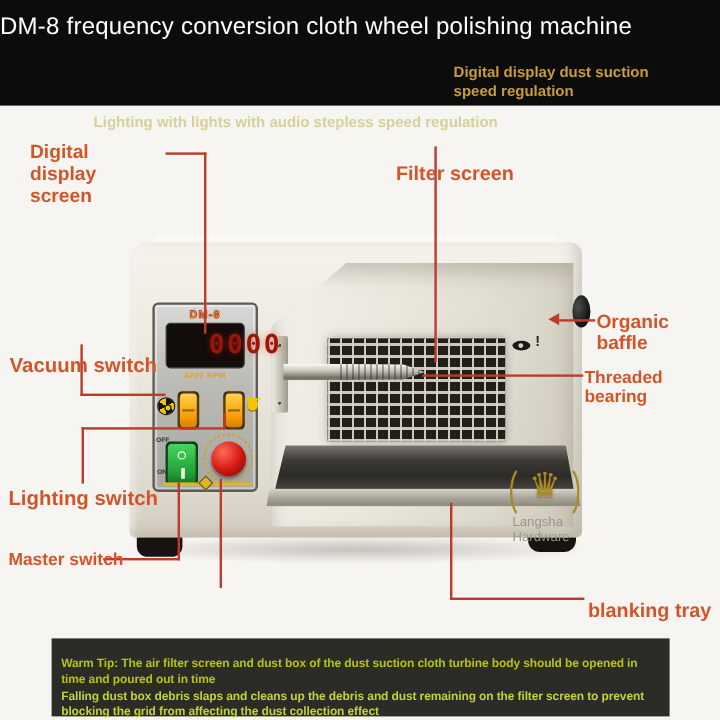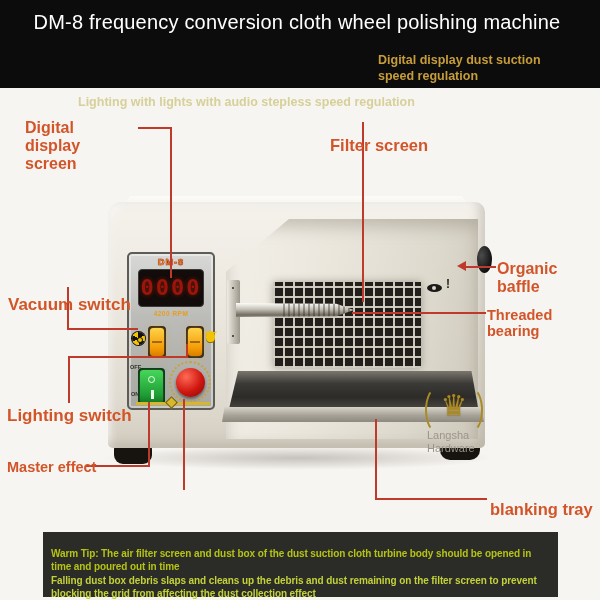--- a/index.html
+++ b/index.html
@@ -2,21 +2,21 @@
 <html><head>
 <meta charset="utf-8">
 <style>
   * { margin:0; padding:0; box-sizing:border-box; }
   html,body { background:#fff; }
   .page { position:relative; width:600px; height:600px; background:#f7f5f1; overflow:hidden;
           font-family:"Liberation Sans", sans-serif; }
 
   
   .hdr { position:absolute; left:0; top:0; width:600px; height:88px; background:#0c0c0c; z-index:8; }
-  .hdr-title { position:absolute; left:0; right:6px; top:11px; text-align:center;
+  .hdr-title { position:absolute; left:0; right:6px; top:11px; text-align:left;
                color:#ffffff; font-size:20px; letter-spacing:.2px; }
   .sub-left  { position:absolute; left:78px;  top:60px; color:#d6d09a; font-size:12.5px; font-weight:bold;margin-top:35px; }
   .sub-right { position:absolute; left:378px; top:53px; width:205px; color:#c79d3a; font-size:12.5px;
                font-weight:bold; line-height:1.25; white-space:pre-line; }
 
   
   .mshadow { position:absolute; left:100px; top:446px; width:395px; height:24px; z-index:1;
              background:radial-gradient(ellipse at center, rgba(70,62,52,.28), transparent 70%); }
   .foot { position:absolute; background:#17130f; z-index:2; }
   .foot-l { left:114px; top:446px; width:38px; height:18px; border-radius:3px 3px 9px 9px; }
@@ -66,21 +66,21 @@
   .panel { position:absolute; left:127px; top:252px; width:88px; height:158px; z-index:6;
            border:2px solid #5d5c57; border-radius:5px;
            background:linear-gradient(180deg,#d8d8d6,#bcbcb8 40%,#a9a8a2);
            box-shadow:inset 0 0 0 2px rgba(255,255,255,.4); }
   .brand { position:absolute; left:0; right:0; top:3px; text-align:center; font-size:9px; font-weight:bold;
            color:#e9c427; letter-spacing:1px; -webkit-text-stroke:.5px #b5271c;
            text-shadow:0 0 1px #b5271c; }
   .lcd { position:absolute; left:9px; top:15px; width:66px; height:38px; background:#120c0a;
          border:1px solid #3a3a38; border-radius:4px; text-align:center; }
   .lcd span { font-family:"DejaVu Sans Mono", monospace; font-weight:bold; font-size:22px; line-height:36px;
-         color:#9c150a; letter-spacing:2px; text-shadow:0 0 5px rgba(225,35,12,.45); }
+         color:#9c150a; letter-spacing:2px; text-shadow:0 0 5px rgba(225,35,12,.45);padding-left:35px; }
   .rpm { position:absolute; left:0; right:0; top:56px; text-align:center; font-size:6.5px; font-weight:bold;
          color:#e79e1e; letter-spacing:.5px; }
   .rocker { position:absolute; width:18px; height:32px; background:#1b1b1b; border-radius:4px; padding:2px; }
   .rocker .amber { width:100%; height:100%; border-radius:3px;
          background:linear-gradient(180deg,#ffd24a,#f59d06 70%,#d97e00);
          box-shadow:0 0 6px rgba(255,170,30,.65); position:relative; }
   .rocker .amber::after { content:""; position:absolute; left:2px; right:2px; top:46%; height:2px;
          background:rgba(90,50,0,.55); }
   .rock-vac { left:19px; top:72px; }
   .rock-lamp { left:57px; top:72px; }
@@ -242,21 +242,21 @@
   <div class="ln ln-sak-v"></div>
   <div class="ln ln-bt-v"></div>
   <div class="ln ln-bt-h"></div>
 
   <div class="lbl lbl-dds">Digital display screen</div>
   <div class="lbl lbl-fs">Filter screen</div>
   <div class="lbl lbl-vs">Vacuum switch</div>
   <div class="lbl lbl-ob">Organic baffle</div>
   <div class="lbl lbl-tb">Threaded bearing</div>
   <div class="lbl lbl-ls">Lighting switch</div>
-  <div class="lbl lbl-ms">Master effect</div>
+  <div class="lbl lbl-ms">Master switch</div>
   <div class="lbl lbl-bt">blanking tray</div>
 
   <div class="footer">
     <div class="tip1">Warm Tip: The air filter screen and dust box of the dust suction cloth turbine body should be opened in time and poured out in time</div>
     <div class="tip2">Falling dust box debris slaps and cleans up the debris and dust remaining on the filter screen to prevent blocking the grid from affecting the dust collection effect</div>
   </div>
 
 </div>
 
 </body></html>

